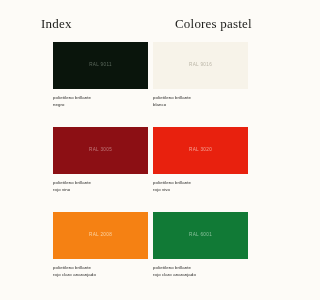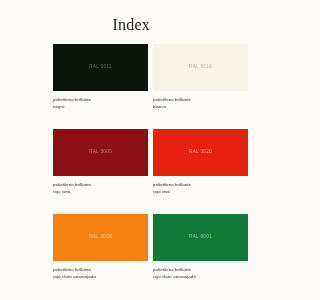--- a/index.html
+++ b/index.html
@@ -10,24 +10,24 @@
     overflow:hidden;
   }
   .page{position:relative;width:300px;height:300px;box-sizing:border-box;}
 
   .headers{
     display:flex;
     padding-top:16px;
   }
   .col-head{
     font-family:"Liberation Serif", serif;
-    font-size:16px;
+    font-size:13px;
     color:#1d1d1b;
     letter-spacing:.2px;
-    text-align:right;
+    text-align:left;
   }
   .col-head.left{width:150px;padding-left:41px;box-sizing:border-box;}
   .col-head.right{width:150px;padding-left:25px;box-sizing:border-box;}
 
   .grid{
     margin-top:10px;
   }
   .row{
     display:flex;
     height:85px;
@@ -65,20 +65,21 @@
     white-space:nowrap;
   }
 </style>
 </head>
 <body style="background: rgb(253, 251, 247);">
 
 <div class="page">
 
   <div class="headers">
     <div class="col-head left">Index</div>
+    <div class="col-head right">Colores pastel</div>
   </div>
 
   <div class="grid" id="grid">
       <div class="row">
         <div class="cell left">
           <div class="swatch" style="background: rgb(10, 21, 12);">
             <div class="ral-code" style="color: rgb(93, 106, 94);">RAL 9011</div>
           </div>
           <div class="caption">
             <div>polietileno brillante</div>

